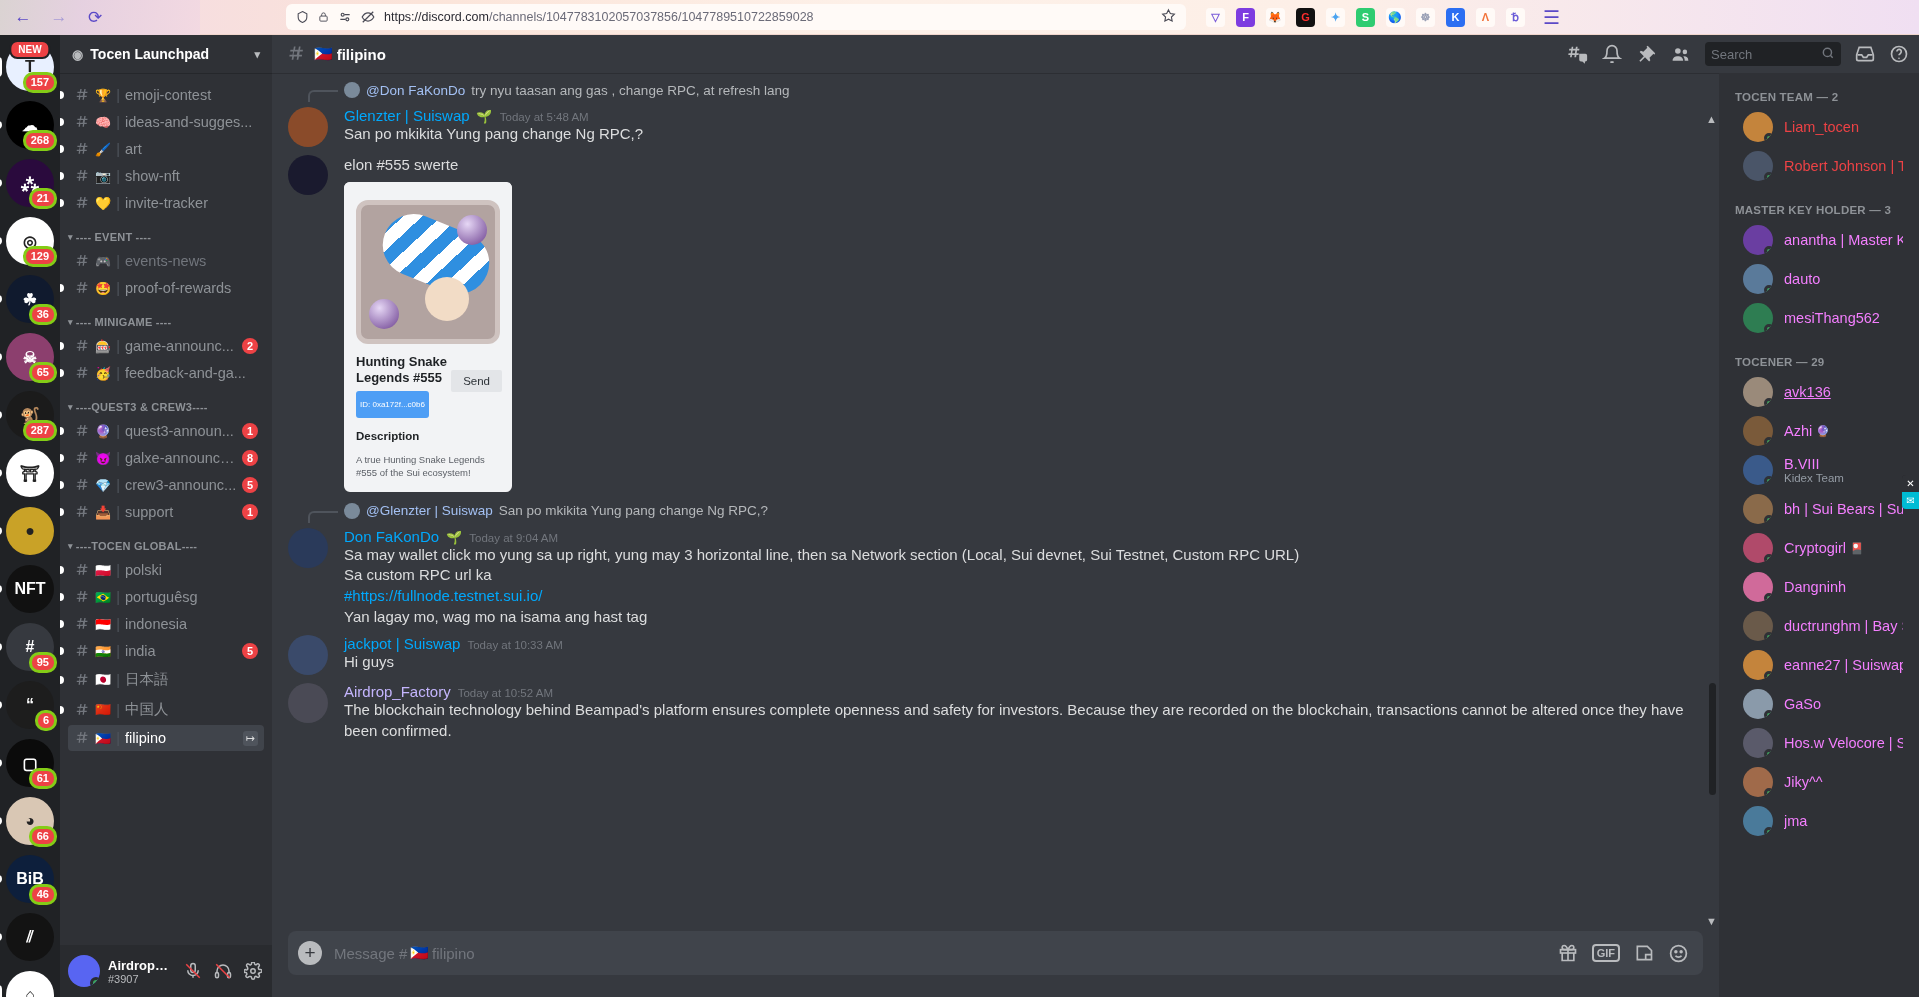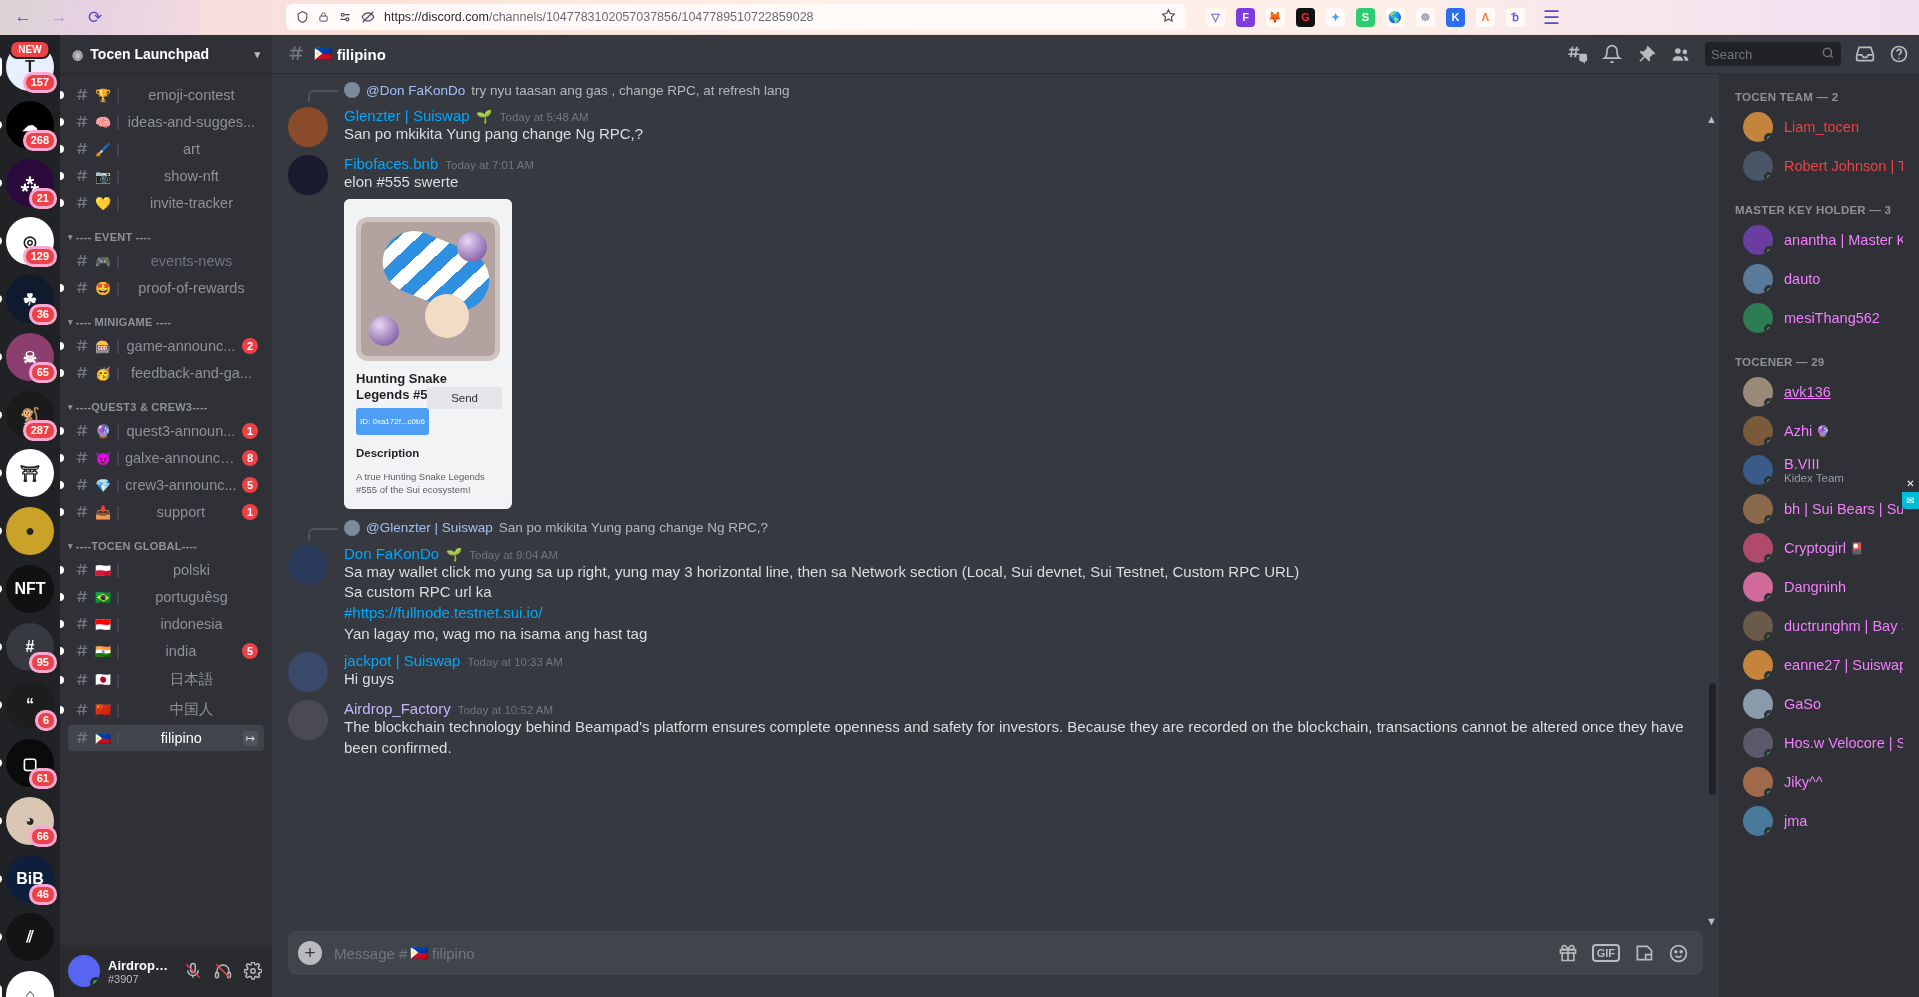--- a/index.html
+++ b/index.html
@@ -68,21 +68,21 @@
   .server-icon {
     width: 48px; height: 48px; border-radius: 50%;
     display: flex; align-items: center; justify-content: center;
     font-size: 16px; font-weight: bold; color: #fff; overflow: hidden;
     position: relative;
   }
   .badge {
     position: absolute; right: -3px; bottom: -2px;
     background: #ed4245; color: #fff; border-radius: 10px;
     font-size: 11px; font-weight: bold; padding: 1px 5px;
-    border: 3px solid #f9a8d4; line-height: 13px; min-width: 16px; text-align: center;
+    border: 3px solid #84cc16; line-height: 13px; min-width: 16px; text-align: center;
   }
   .newpill {
     position: absolute; top: -3px; left: 50%; transform: translateX(-50%);
     background: #ed4245; color: #fff; font-size: 10px; font-weight: bold;
     padding: 2px 7px; border-radius: 8px; border: 2px solid #202225; z-index: 3;
   }
 
   
   #channel-sidebar { width: 212px; flex: 0 0 212px; background: #2f3136; display: flex; flex-direction: column; }
   #guild-header {
@@ -104,21 +104,21 @@
   }
   .chan.active { background: #40444b; color: #fff; }
   .chan.muted { color: #72767d; }
   .chan .unread-dot {
     position: absolute; left: -8px; top: 50%; transform: translateY(-50%);
     width: 4px; height: 8px; background: #fff; border-radius: 0 4px 4px 0;
   }
   .chan .hash { color: #72767d; font-size: 15px; flex: 0 0 auto; display:flex; }
   .chan .emo { font-size: 13px; flex: 0 0 auto; }
   .chan .bar { color: #4f545c; }
-  .chan .cname { overflow: hidden; white-space: nowrap; text-overflow: ellipsis; flex: 1; text-align: center; }
+  .chan .cname { overflow: hidden; white-space: nowrap; text-overflow: ellipsis; flex: 1; }
   .chan .cbadge {
     background: #ed4245; color: #fff; border-radius: 9px;
     font-size: 11px; font-weight: bold; padding: 0 5px; line-height: 16px; min-width: 16px; text-align: center;
   }
   .chan .invite-ic { background:#4f545c; color:#dcddde; border-radius:3px; padding:1px 3px; font-size:11px;}
   #user-area {
     height: 52px; background: #292b2f; display: flex; align-items: center;
     padding: 0 8px; gap: 8px;
   }
   #ua-avatar { width: 32px; height: 32px; border-radius: 50%; background: #5865f2; position: relative; overflow:hidden;}
@@ -194,21 +194,21 @@
   }
   .nft-body { padding: 4px 12px 12px 12px; }
   .nft-title { font-size: 13px; font-weight: bold; line-height: 1.25; color: #1e2124; }
   .nft-id {
     display: inline-block; margin-top: 5px; background: #4e9ef5; color: #fff;
     font-size: 8px; padding: 9px 4px; border-radius: 3px;
   }
   .nft-send {
     position: absolute; right: 10px; top: 188px;
     background: #e3e5e8; color: #2e3338; border: none;
-    font-size: 11.5px; padding: 5px 24px; border-radius: 2px; cursor: pointer;
+    font-size: 11.5px; padding: 5px 12px; border-radius: 2px; cursor: pointer;
   }
   .nft-desc-h { margin-top: 12px; font-size: 11.5px; font-weight: bold; color: #1e2124; }
   .nft-desc { margin-top: 12px; font-size: 9.5px; color: #5c6067; line-height: 1.35; }
 
   
   #composer-wrap { padding: 0 16px 22px 16px; }
   #composer {
     background: #40444b; border-radius: 8px; min-height: 44px;
     display: flex; align-items: center; padding: 0 14px 0 10px; gap: 12px;
   }
@@ -754,24 +754,20 @@
                     <span class="uname" style="color: rgb(0, 168, 252);">Glenzter | Suiswap</span>
                     <span style="font-size: 13px;">🌱</span>
                     <span class="ts">Today at 5:48 AM</span>
                   </div>
                   <div class="content">San po mkikita Yung pang change Ng RPC,?</div>
                 </div>
               </div>
               <div class="msg">
                 <div class="avatar" style="background: rgb(26, 26, 46);"></div>
                 <div class="body">
-                  <div class="line1">
-                    <span class="uname" style="color: rgb(0, 168, 252);">Fibofaces.bnb</span>
-                    <span class="ts">Today at 7:01 AM</span>
-                  </div>
                   <div class="content">elon #555 swerte</div>
                   <div class="nft-card">
                     <div class="nft-top"></div>
                     <div class="nft-img-wrap">
                       <div class="nft-img">
                         <div style="position:absolute;left:20px;top:18px;width:110px;height:62px;border-radius:31px;background:repeating-linear-gradient(115deg,#2f8fe0 0 13px,#ffffff 13px 26px);transform:rotate(22deg);"></div>
                         <div style="position:absolute;right:8px;top:10px;width:30px;height:30px;border-radius:50%;background:radial-gradient(circle at 35% 30%,#e6d7f5,#6b3f8f);"></div>
                         <div style="position:absolute;left:8px;bottom:10px;width:30px;height:30px;border-radius:50%;background:radial-gradient(circle at 35% 30%,#e6d7f5,#6b3f8f);"></div>
                         <div style="position:absolute;right:26px;bottom:18px;width:44px;height:44px;border-radius:50%;background:#f2dcc6;"></div>
                       </div>

